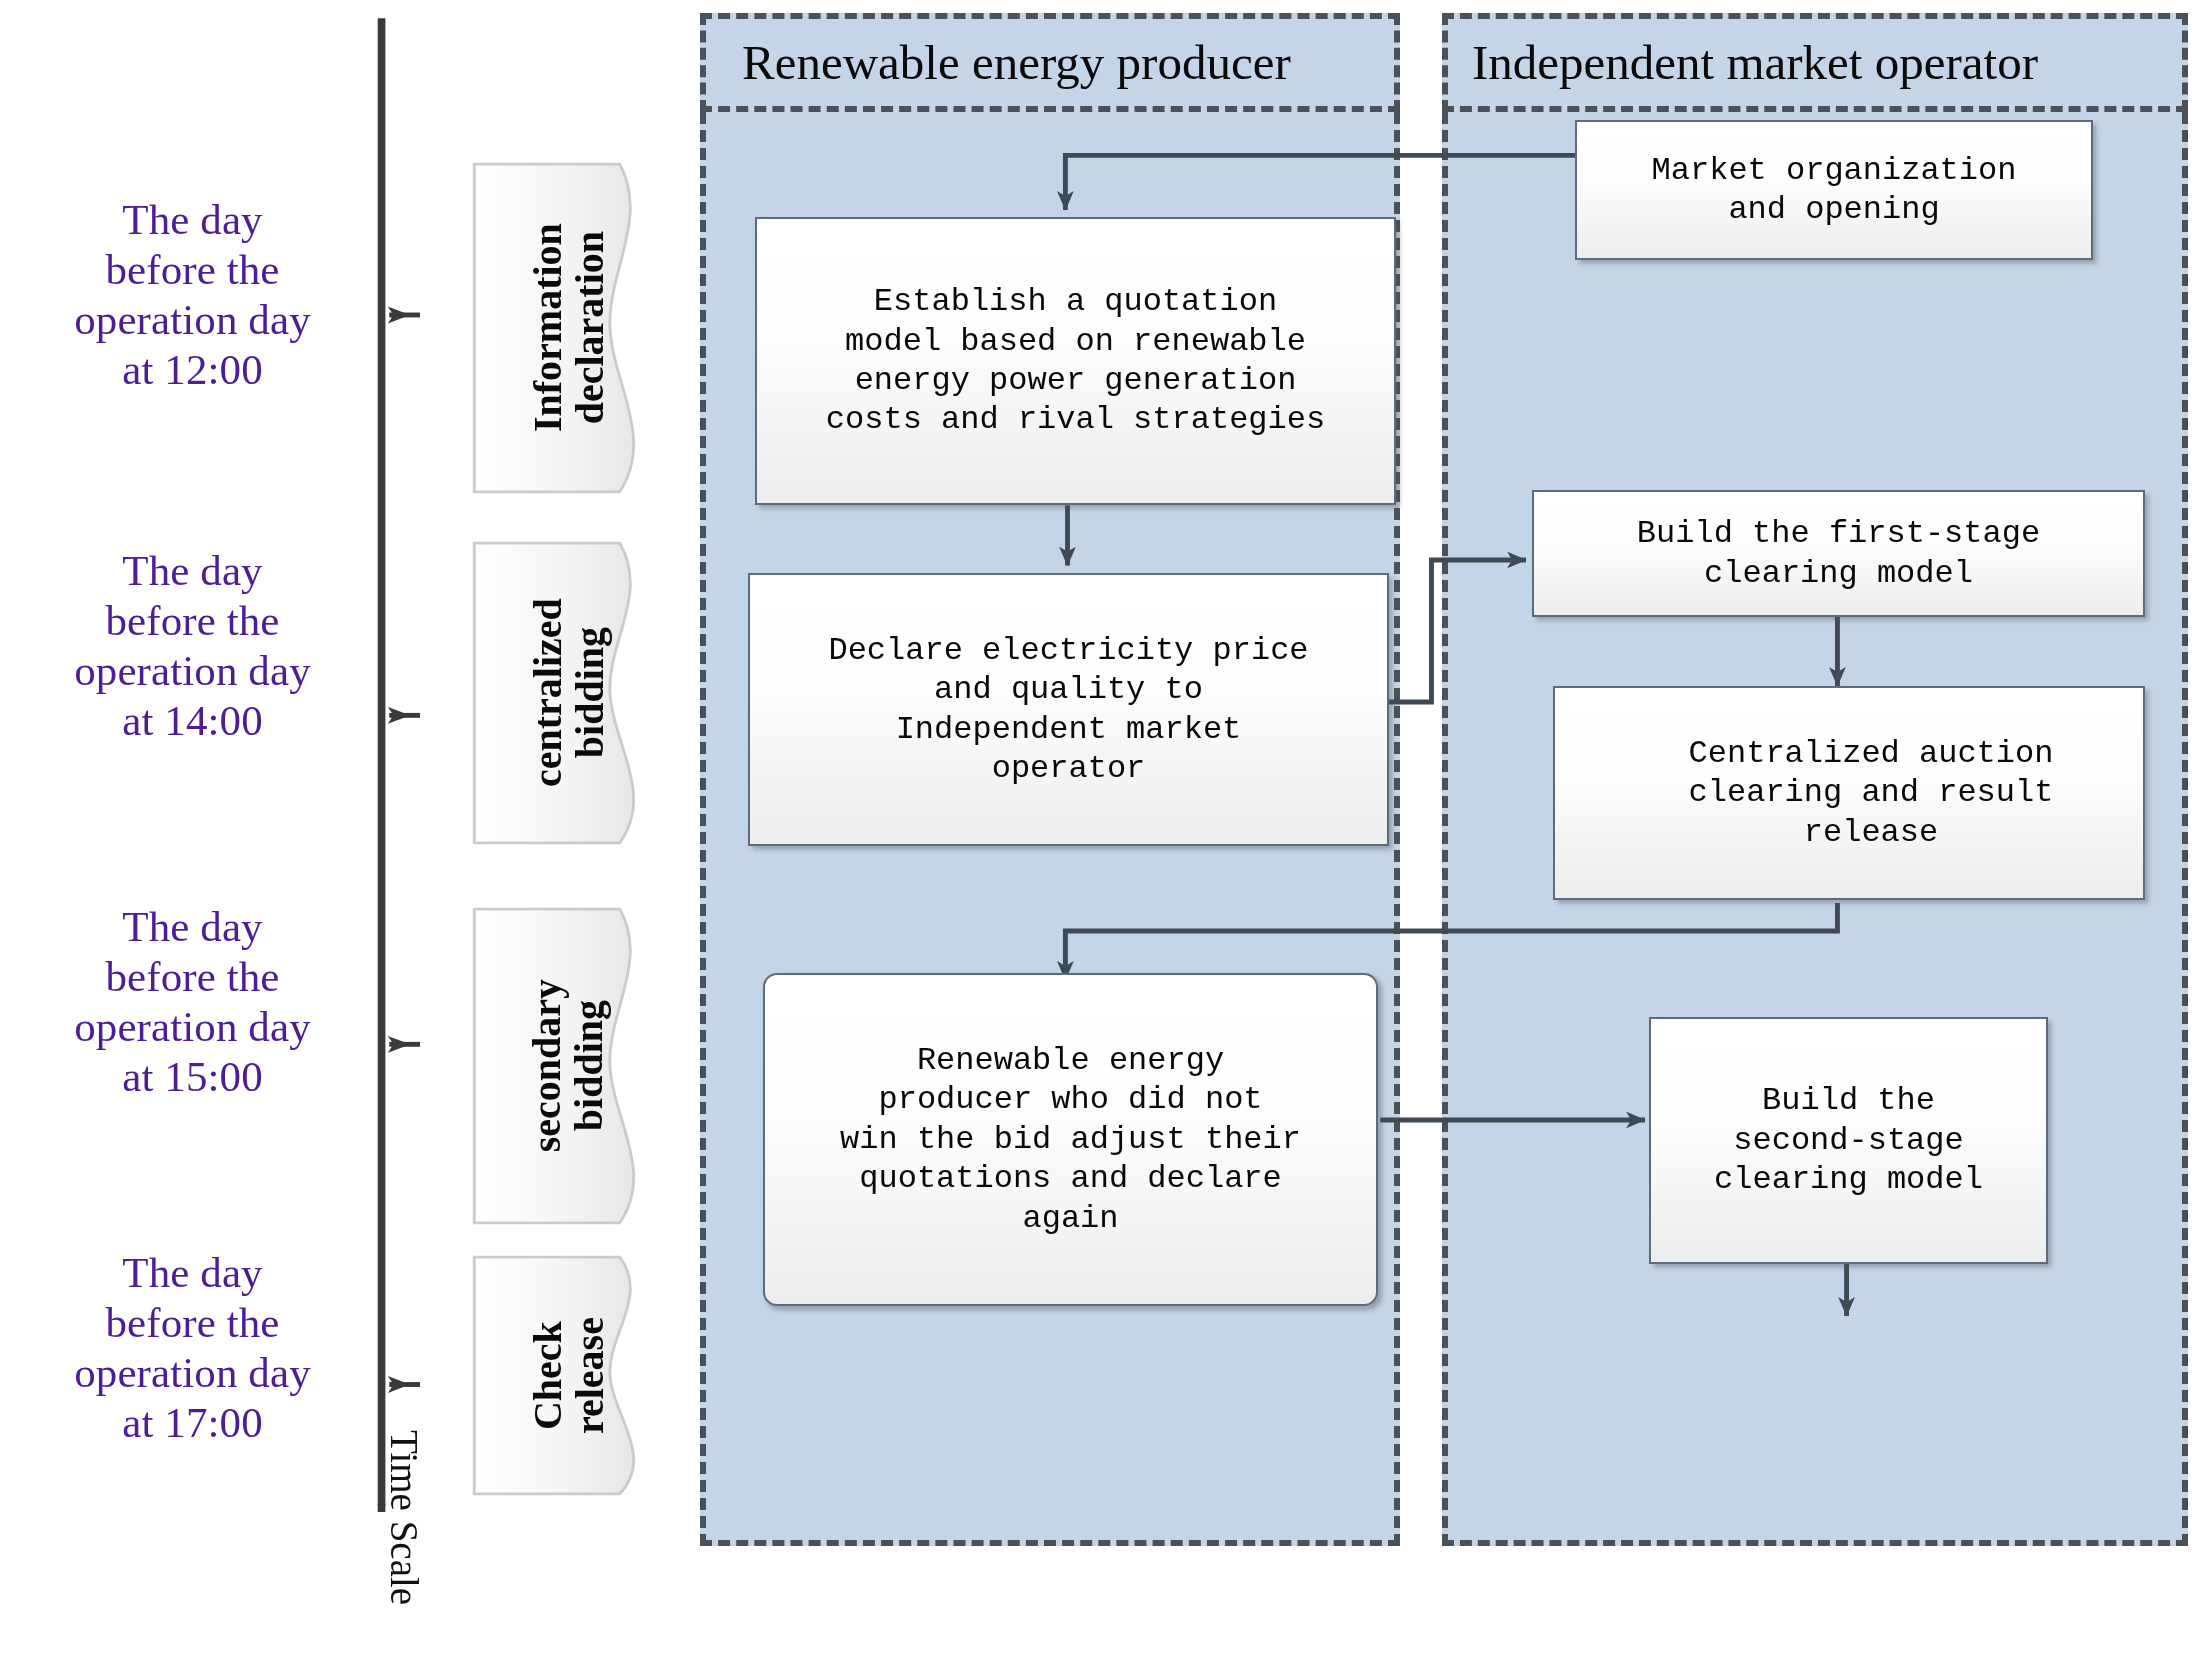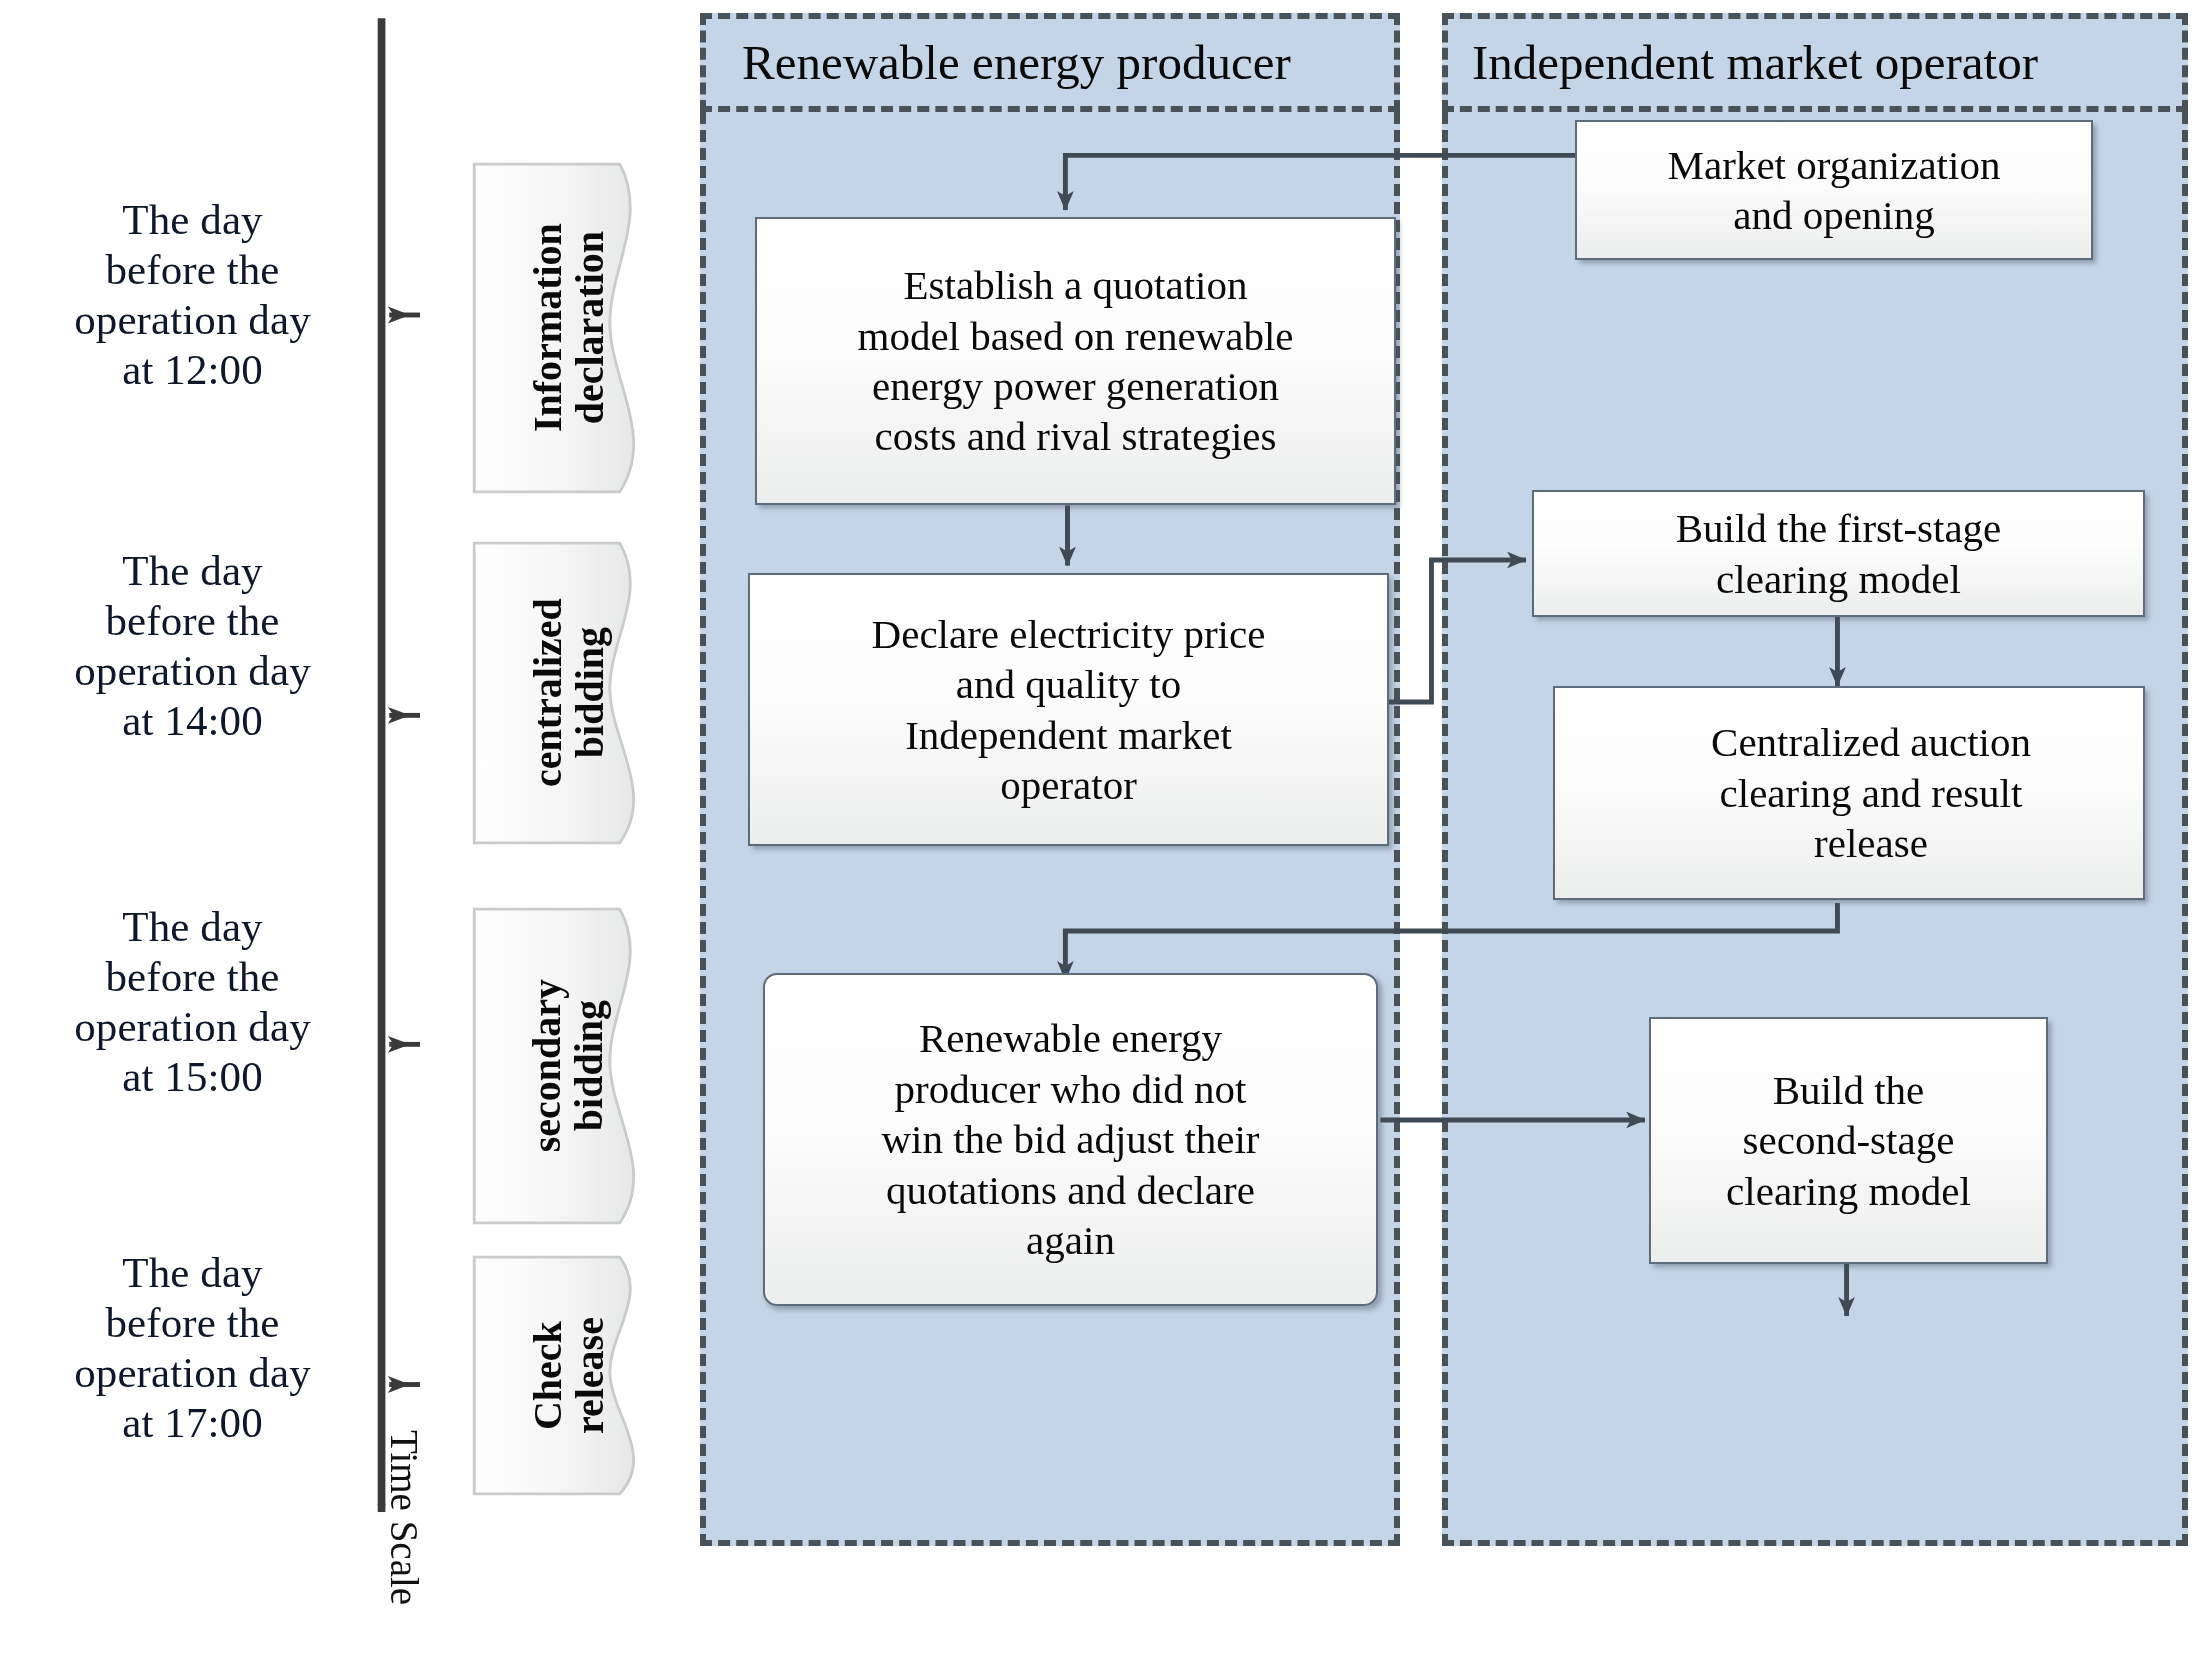--- a/index.html
+++ b/index.html
@@ -6,21 +6,21 @@
   body{
     width:2205px;height:1675px;position:relative;overflow:hidden;
     font-family:"Liberation Serif","DejaVu Serif",serif;
     color:#0b0b0b;
   }
   #stage{position:absolute;left:0;top:0;width:2205px;height:1675px;}
 
   
   .time-label{
     position:absolute;text-align:center;font-size:43px;line-height:1.16;
-    color:#0f172a;letter-spacing:0.1px;white-space:pre-line;
+    color:#4c1d95;letter-spacing:0.1px;white-space:pre-line;
   }
   .time-scale-text{
     position:absolute;font-size:39px;color:#111;white-space:nowrap;
     transform-origin:0 0;transform:rotate(90deg);
   }
 
   
   .phase-tab{position:absolute;}
   .phase-tab .tab-label{
     position:absolute;left:0;top:0;width:100%;height:100%;
@@ -51,22 +51,22 @@
   
   .pbox{
     position:absolute;box-sizing:border-box;
     background:linear-gradient(180deg,#ffffff 0%,#fdfdfd 42%,#eceded 100%);
     border:2.1px solid #5d6b7a;
     box-shadow:3.5px 3.5px 4.9px rgba(70,80,92,.40);
     display:flex;align-items:center;justify-content:center;
     text-align:center;
   }
   .pbox span{
-    display:block;font-size:41px;line-height:1.23;color:#090909;
-    white-space:pre-line;padding:0 8.4px;
+    display:block;font-size:32px;line-height:1.23;color:#090909;
+    white-space:pre-line;padding:0 8.4px;font-family:Liberation Mono, monospace;
   }
 
   
   svg.conn{position:absolute;left:0;top:0;width:2205px;height:1675px;overflow:visible;}
 </style>
 </head>
 <body>
 
 <div id="stage">
 

